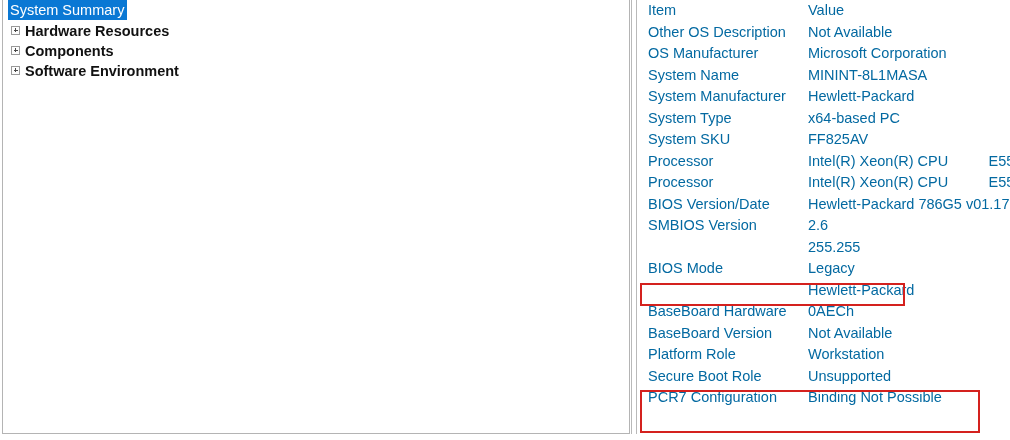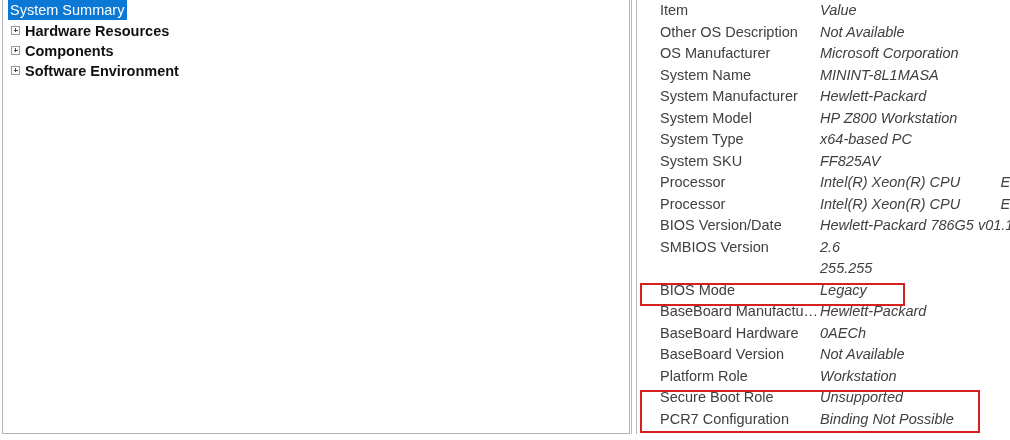--- a/index.html
+++ b/index.html
@@ -112,39 +112,37 @@
     height: 434px;
     background: #ffffff;
     overflow: hidden;
   }
   .detail-row {
     position: relative;
     height: 21.5px;
     line-height: 21.5px;
     white-space: nowrap;
     font-size: 14.5px;
-    color: #404040;
-    overflow: hidden;
-    margin-left: 12px;
+    color: #0369a1;
+    overflow: hidden;
   }
   .col-item {
     position: absolute;
     left: 10px;
     top: 0;
     width: 160px;
     overflow: hidden;
     text-overflow: ellipsis;
     white-space: nowrap;
   }
   .col-value {
     position: absolute;
     left: 170px;
     top: 0;
     white-space: pre;
-    font-style: italic;
   }
 
   
   .annot-box {
     position: absolute;
     border: 2px solid #d4211e;
     box-sizing: border-box;
     pointer-events: none;
   }
   #annot-bios-mode {
@@ -201,24 +199,20 @@
         </div>
         <div class="detail-row">
           <span class="col-item">System Name</span>
           <span class="col-value">MININT-8L1MASA</span>
         </div>
         <div class="detail-row">
           <span class="col-item">System Manufacturer</span>
           <span class="col-value">Hewlett-Packard</span>
         </div>
         <div class="detail-row">
-          <span class="col-item">System Model</span>
-          <span class="col-value">HP Z800 Workstation</span>
-        </div>
-        <div class="detail-row">
           <span class="col-item">System Type</span>
           <span class="col-value">x64-based PC</span>
         </div>
         <div class="detail-row">
           <span class="col-item">System SKU</span>
           <span class="col-value">FF825AV</span>
         </div>
         <div class="detail-row">
           <span class="col-item">Processor</span>
           <span class="col-value">Intel(R) Xeon(R) CPU          E5506</span>
@@ -236,21 +230,20 @@
           <span class="col-value">2.6</span>
         </div>
         <div class="detail-row">
           <span class="col-value">255.255</span>
         </div>
         <div class="detail-row">
           <span class="col-item">BIOS Mode</span>
           <span class="col-value">Legacy</span>
         </div>
         <div class="detail-row">
-          <span class="col-item">BaseBoard Manufacturer</span>
           <span class="col-value">Hewlett-Packard</span>
         </div>
         <div class="detail-row">
           <span class="col-item">BaseBoard Hardware</span>
           <span class="col-value">0AECh</span>
         </div>
         <div class="detail-row">
           <span class="col-item">BaseBoard Version</span>
           <span class="col-value">Not Available</span>
         </div>

